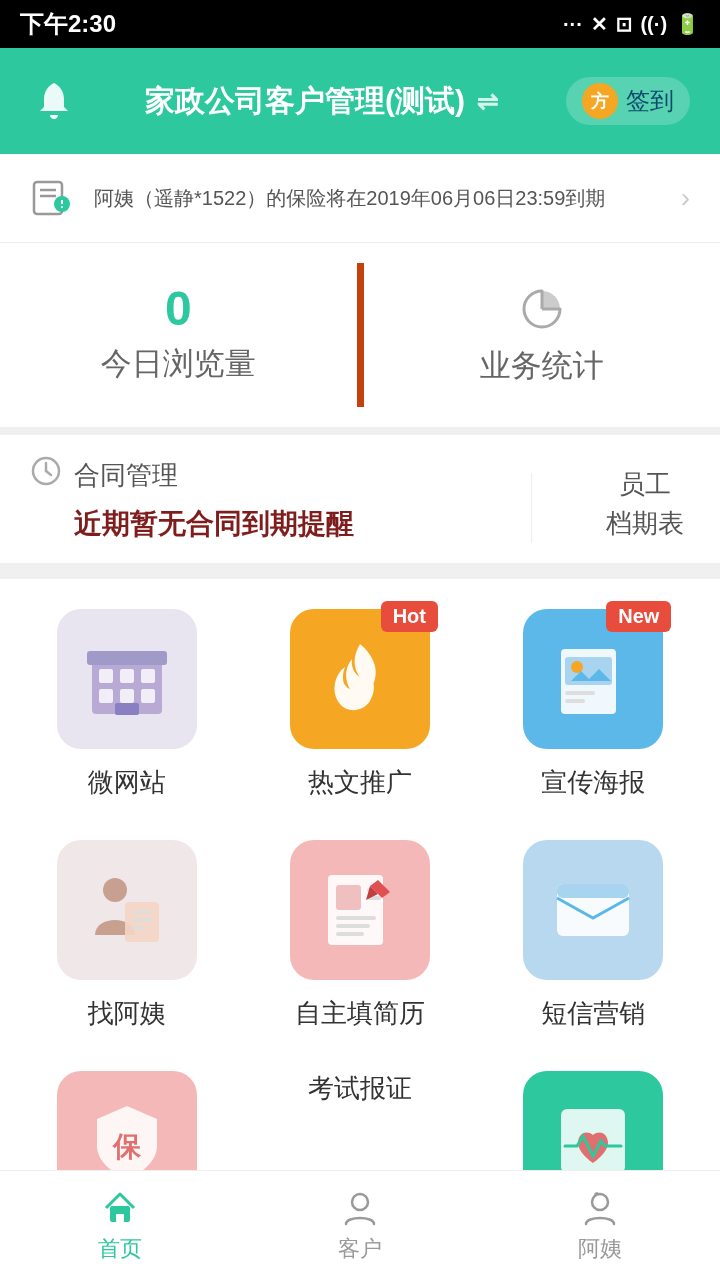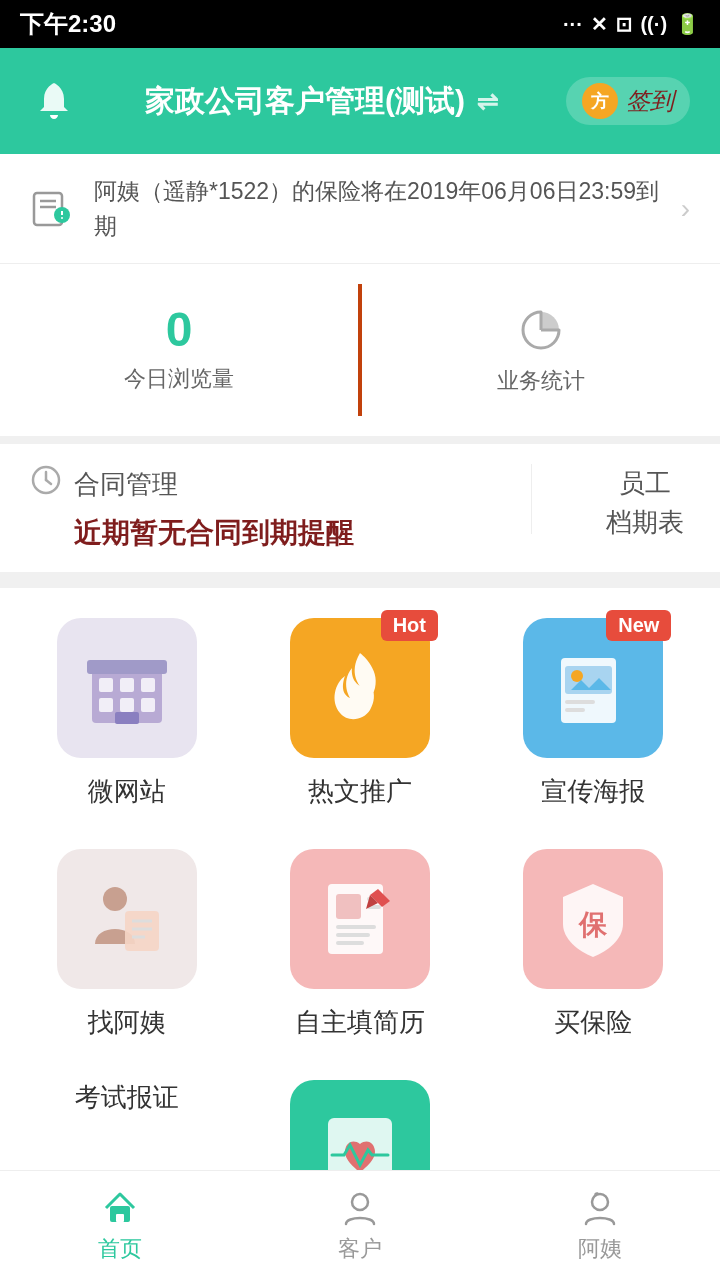--- a/index.html
+++ b/index.html
@@ -68,36 +68,35 @@
       width: 36px;
       height: 36px;
       background: #F5A623;
       border-radius: 50%;
       display: flex;
       align-items: center;
       justify-content: center;
       font-size: 20px;
     }
     .checkin-text {
-      color: #7f1d1d;
+      color: #0c4a6e;
       font-size: 24px;
-      font-style: italic;
     }
 
     
     .notice-banner {
       background: #fff;
       padding: 20px 30px;
       display: flex;
       align-items: center;
       gap: 20px;
       border-bottom: 1px solid #eee;
     }
     .notice-text {
-      font-size: 23px;
+      font-size: 20px;
       color: #555;
       flex: 1;
       line-height: 1.5;
     }
     .notice-arrow {
       color: #ccc;
       font-size: 28px;
     }
 
     
@@ -111,48 +110,48 @@
     .stat-item {
       flex: 1;
       display: flex;
       flex-direction: column;
       align-items: center;
       justify-content: center;
       padding: 20px 10px;
       cursor: pointer;
     }
     .stat-item + .stat-item {
-      border-left: 4px solid #c2410c;
+      border-left: 7px solid #c2410c;
       align-items: center;
     }
     .stat-value {
       font-size: 48px;
       font-weight: 700;
       color: #2DC89E;
       line-height: 1;
       margin-bottom: 10px;
     }
     .stat-icon {
       width: 52px;
       height: 52px;
       margin-bottom: 10px;
       color: #999;
     }
     .stat-label {
-      font-size: 22px;
+      font-size: 31px;
       color: #666;
       font-family: Liberation Mono, monospace;
     }
 
     
     .contract-section {
       background: #fff;
       padding: 20px 30px;
       display: flex;
-      align-items: flex-start;
+      align-items: flex-end;
       border-bottom: 8px solid #f0f0f0;
       min-height: 120px;
     }
     .contract-left {
       display: flex;
       flex-direction: column;
       flex: 1;
     }
     .contract-title-row {
       display: flex;
@@ -475,20 +474,32 @@
             <rect x="26" y="72" width="28" height="4" rx="2" fill="#ddd"></rect>
 
             <path d="M68 20 L80 32 L72 38 L60 26 Z" fill="#e05050"></path>
             <path d="M60 26 L56 40 L68 34 Z" fill="#c04040"></path>
           </svg>
         </div>
       </div>
       <span class="menu-label">自主填简历</span>
     </div>
 
+    <div class="menu-item">
+      <div class="menu-icon-wrapper">
+        <div class="icon-sms">
+          <svg width="100" height="100" viewBox="0 0 100 100" fill="none">
+            <rect x="14" y="24" width="72" height="52" rx="6" fill="white" opacity="0.9"></rect>
+            <path d="M14 38 L50 58 L86 38" stroke="#5BB8E8" stroke-width="3" fill="none"></path>
+            <rect x="14" y="24" width="72" height="14" rx="6" fill="#a8d4f0"></rect>
+          </svg>
+        </div>
+      </div>
+      <span class="menu-label">短信营销</span>
+    </div>
 
     <div class="menu-item">
       <div class="menu-icon-wrapper">
         <div class="icon-insurance">
           <svg width="100" height="100" viewBox="0 0 100 100" fill="none">
             <path d="M50 15 L80 28 L80 55 C80 70 65 82 50 88 C35 82 20 70 20 55 L20 28 Z" fill="white" opacity="0.85"></path>
             <text x="50" y="65" text-anchor="middle" font-size="28" font-weight="bold" fill="#e07070">保</text>
           </svg>
         </div>
       </div>

